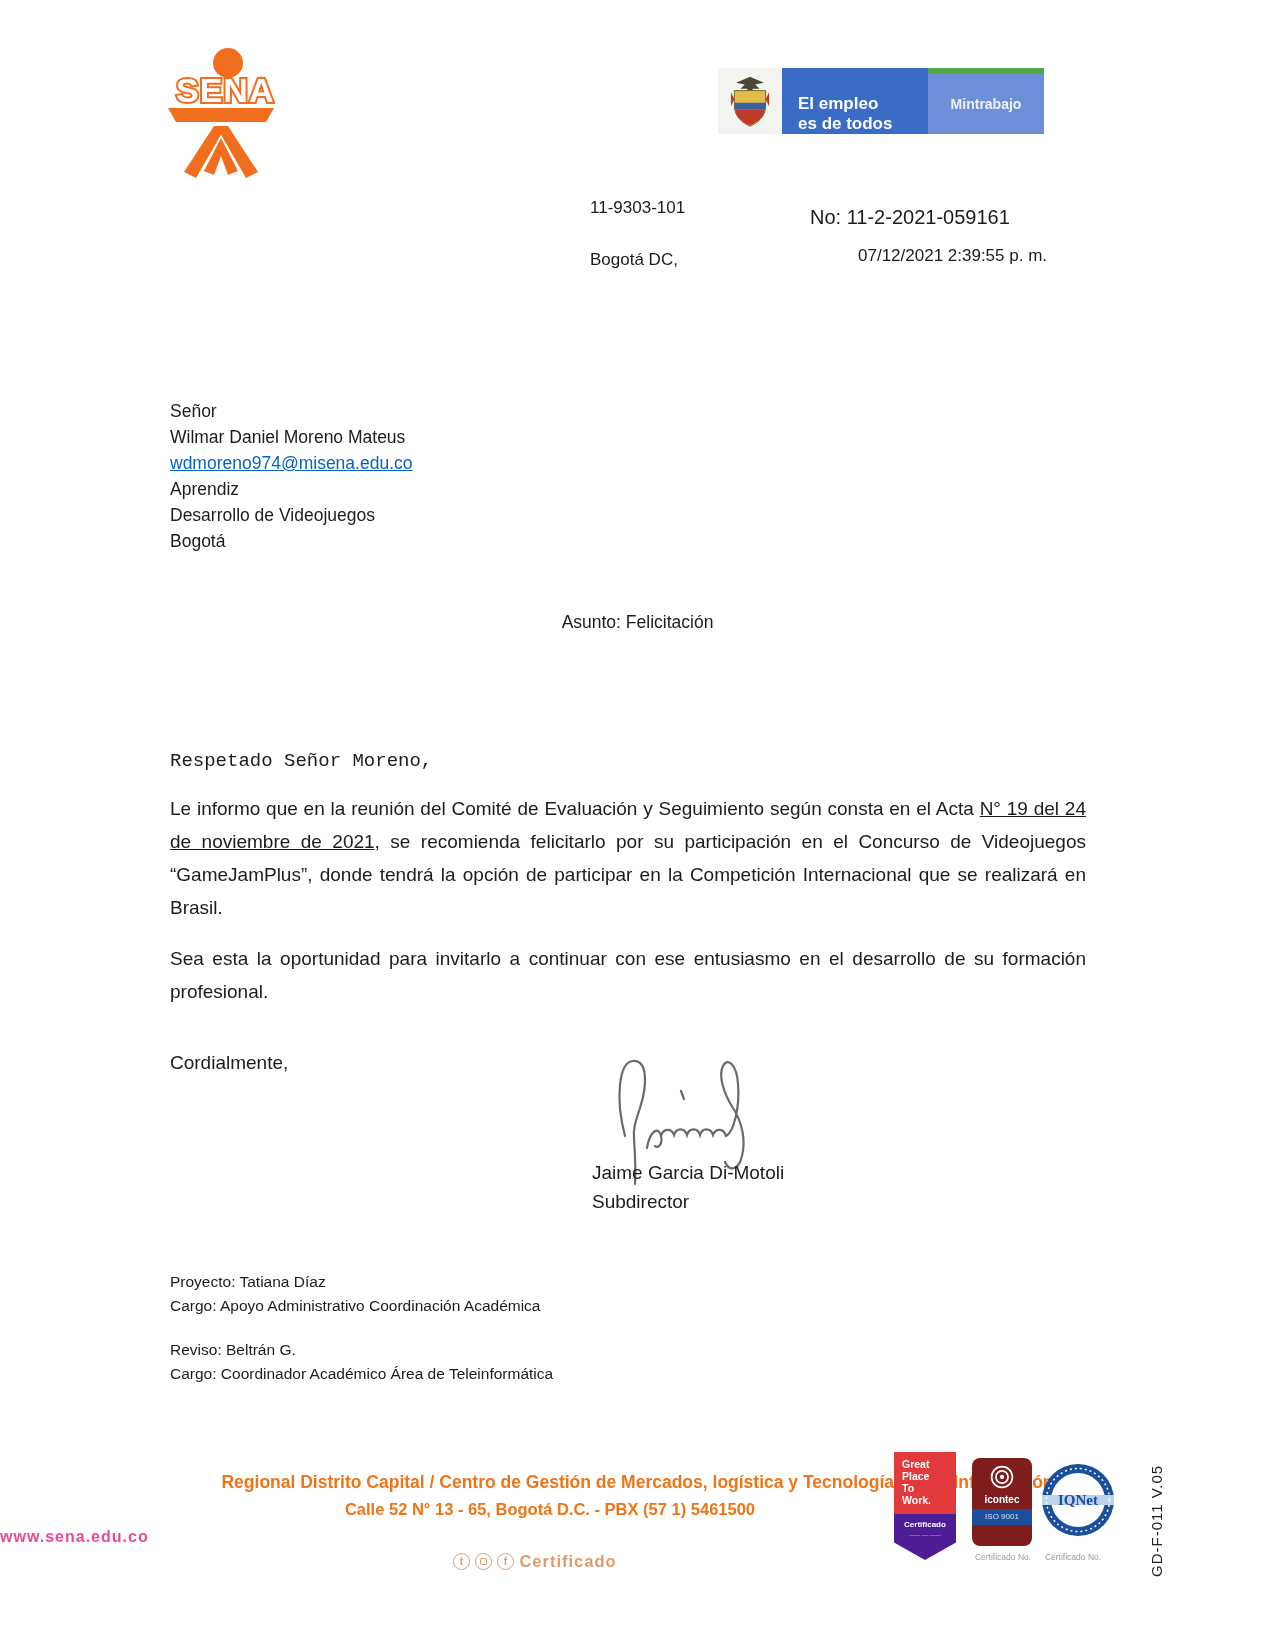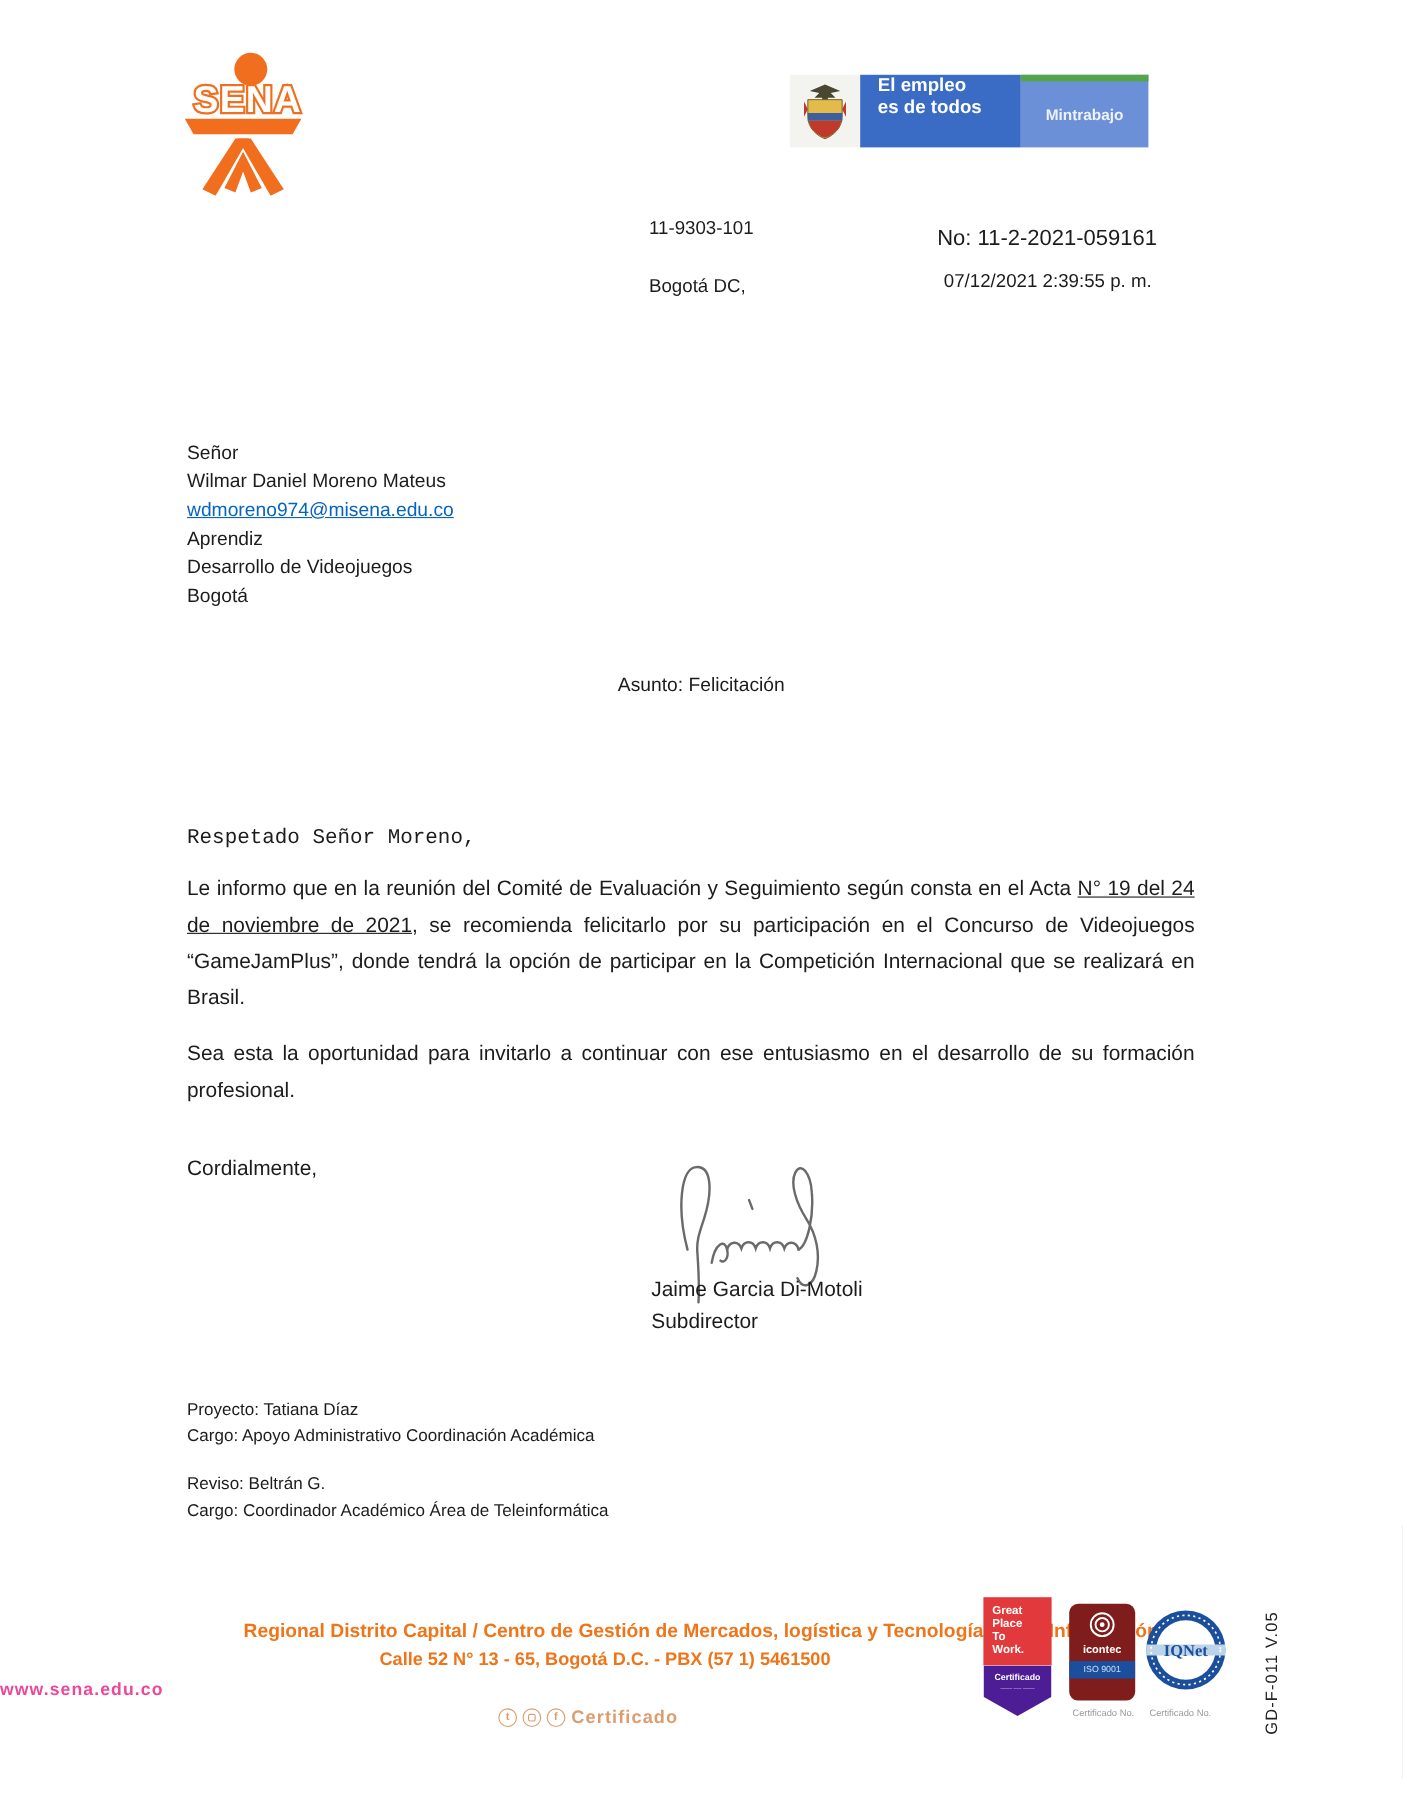--- a/index.html
+++ b/index.html
@@ -8,29 +8,29 @@
     position:relative; width:1275px; height:1650px; background:#ffffff;
     margin:0 auto; overflow:hidden;
     font-family:"Liberation Sans", sans-serif; color:#1c1c1c;
   }
   
   .sena-logo { position:absolute; left:162px; top:46px; width:118px; height:132px; }
   .gov-banner { position:absolute; left:718px; top:68px; height:66px; display:flex; align-items:stretch; }
   .coat-box { width:64px; background:#f3f3ef; display:flex; align-items:center; justify-content:center; }
   .slogan-box {
     width:146px; background:#3a6bc5; color:#fff; display:flex; flex-direction:column;
-    justify-content:flex-start; padding-left:16px; font-weight:bold; font-size:17px; line-height:20px;
+    justify-content:flex-end; padding-left:16px; font-weight:bold; font-size:17px; line-height:20px;
   }
   .ministry-box {
     width:116px; background:#6b90d8; border-top:6px solid #54a44a; color:#eef2fb;
     display:flex; align-items:center; justify-content:center; font-weight:bold; font-size:14px;
   }
   
   .ref-code  { position:absolute; left:590px; top:198px; font-size:17px; }
-  .doc-number{ position:absolute; left:810px; top:206px; font-size:20px;margin-left:42px; }
+  .doc-number{ position:absolute; left:810px; top:206px; font-size:20px; }
   .city-line { position:absolute; left:590px; top:250px; font-size:17px; }
   .datetime  { position:absolute; left:858px; top:246px; font-size:17px; }
   
   .recipient { position:absolute; left:170px; top:398px; font-size:17.5px; line-height:26px; }
   .recipient a { color:#0563c1; text-decoration:underline; }
   
   .subject { position:absolute; left:0; right:0; top:612px; text-align:center; font-size:17.5px; }
   
   .greeting { position:absolute; left:170px; top:750px; font-size:19px;font-family:Liberation Mono, monospace; }
   .para1 { position:absolute; left:170px; top:792px; width:916px; font-size:19px; line-height:33px; text-align:justify; }

